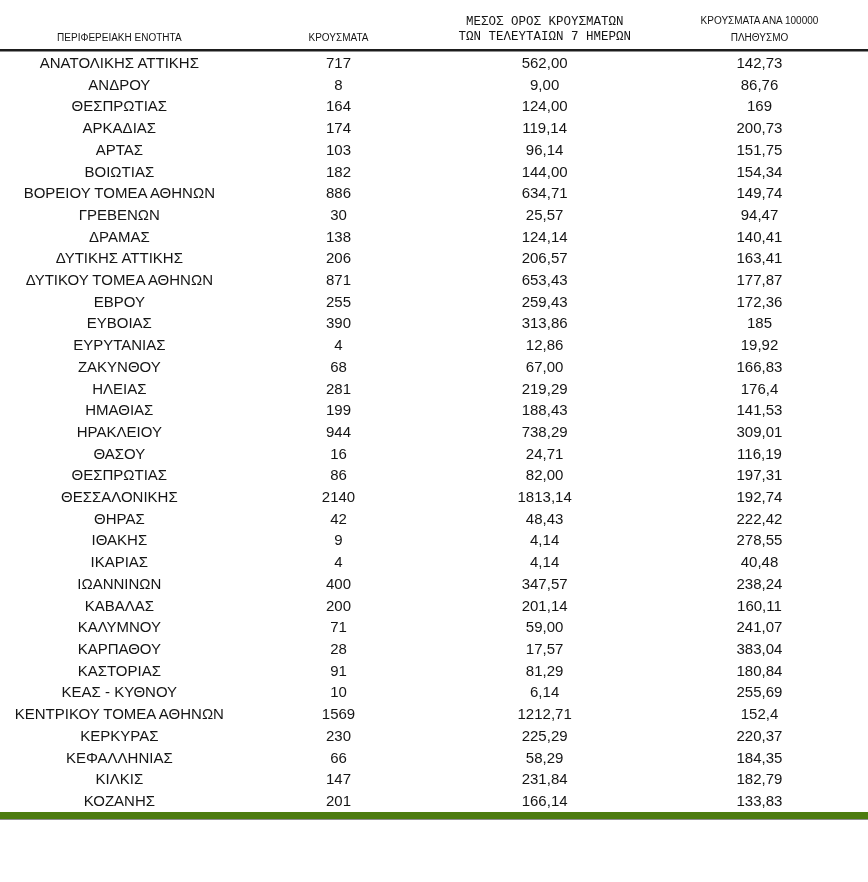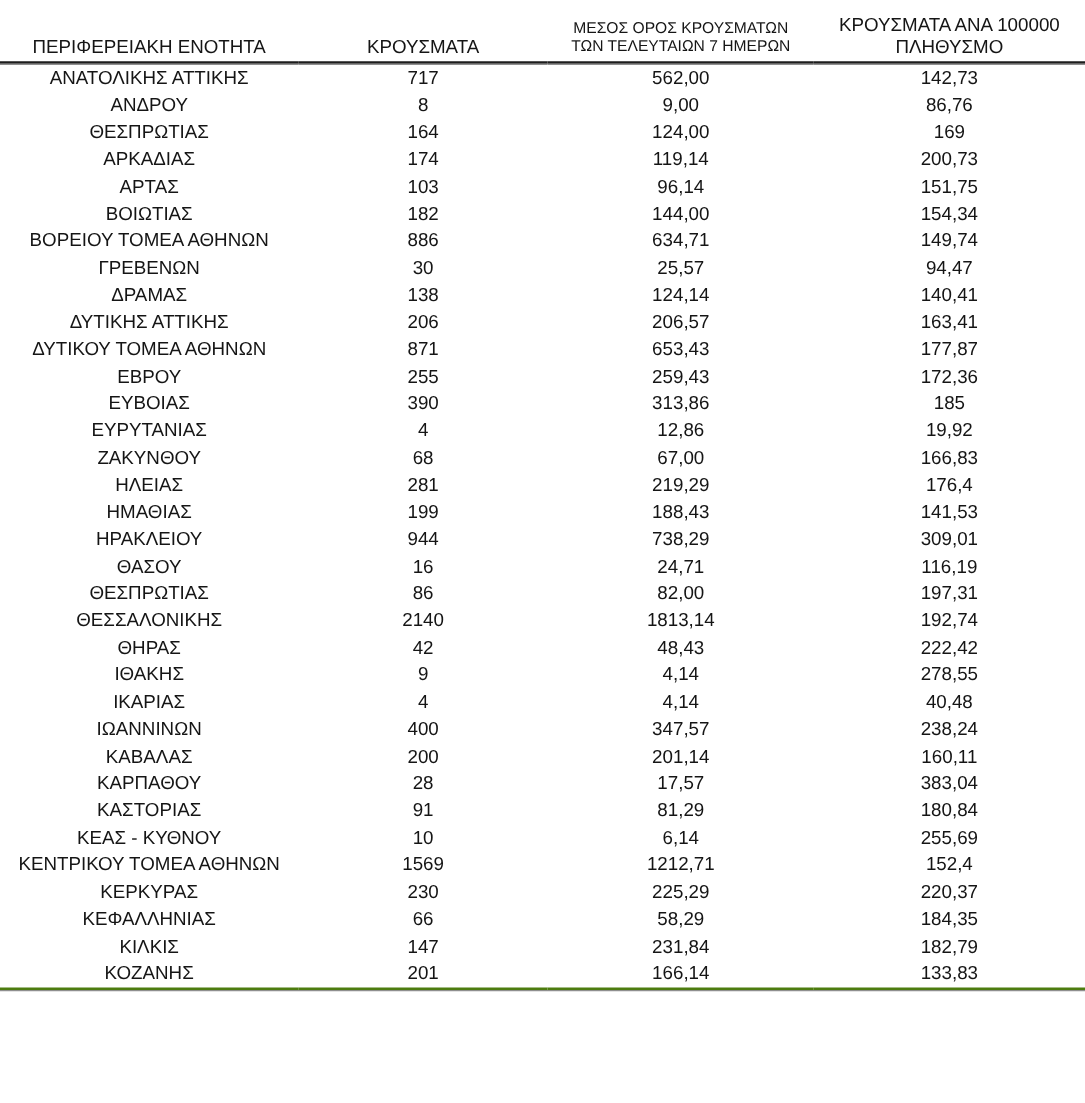--- a/index.html
+++ b/index.html
@@ -23,32 +23,32 @@
     font-weight: normal;
     padding: 0;
     white-space: nowrap;
     overflow: hidden;
   }
   thead th {
     vertical-align: bottom;
     height: 45px;
     padding-bottom: 3px;
     border-bottom: 2px solid #1d1d1d; 
-    font-size: 15px;
+    font-size: 10px;
     line-height: 17px;
   }
   thead th .hline { display: block; }
-  thead th.small { font-size: 12.5px; line-height: 15px; padding-bottom: 4px; }
+  thead th.small { font-size: 12.5px; line-height: 15px; padding-bottom: 4px; font-family: Liberation Mono, monospace; }
   tbody td {
     height: 21.7px;
     font-size: 15px;
     line-height: 21.7px;
   }
   tbody tr:first-child td { border-top: 1px solid #8f8f8f; } 
-  tbody tr:last-child td { border-bottom: 2px solid #4d7c0f; } 
+  tbody tr:last-child td { border-bottom: 7px solid #4d7c0f; } 
 </style>
 </head>
 <body>
 
 <table class="cases">
   <colgroup>
     <col style="width:27.5%">
     <col style="width:23%">
     <col style="width:24.5%">
     <col style="width:25%">
@@ -222,20 +222,26 @@
         <td>347,57</td>
         <td>238,24</td>
       </tr>
       <tr>
         <td>ΚΑΒΑΛΑΣ</td>
         <td>200</td>
         <td>201,14</td>
         <td>160,11</td>
       </tr>
       <tr>
+        <td>ΚΑΛΥΜΝΟΥ</td>
+        <td>71</td>
+        <td>59,00</td>
+        <td>241,07</td>
+      </tr>
+      <tr>
         <td>ΚΑΡΠΑΘΟΥ</td>
         <td>28</td>
         <td>17,57</td>
         <td>383,04</td>
       </tr>
       <tr>
         <td>ΚΑΣΤΟΡΙΑΣ</td>
         <td>91</td>
         <td>81,29</td>
         <td>180,84</td>

